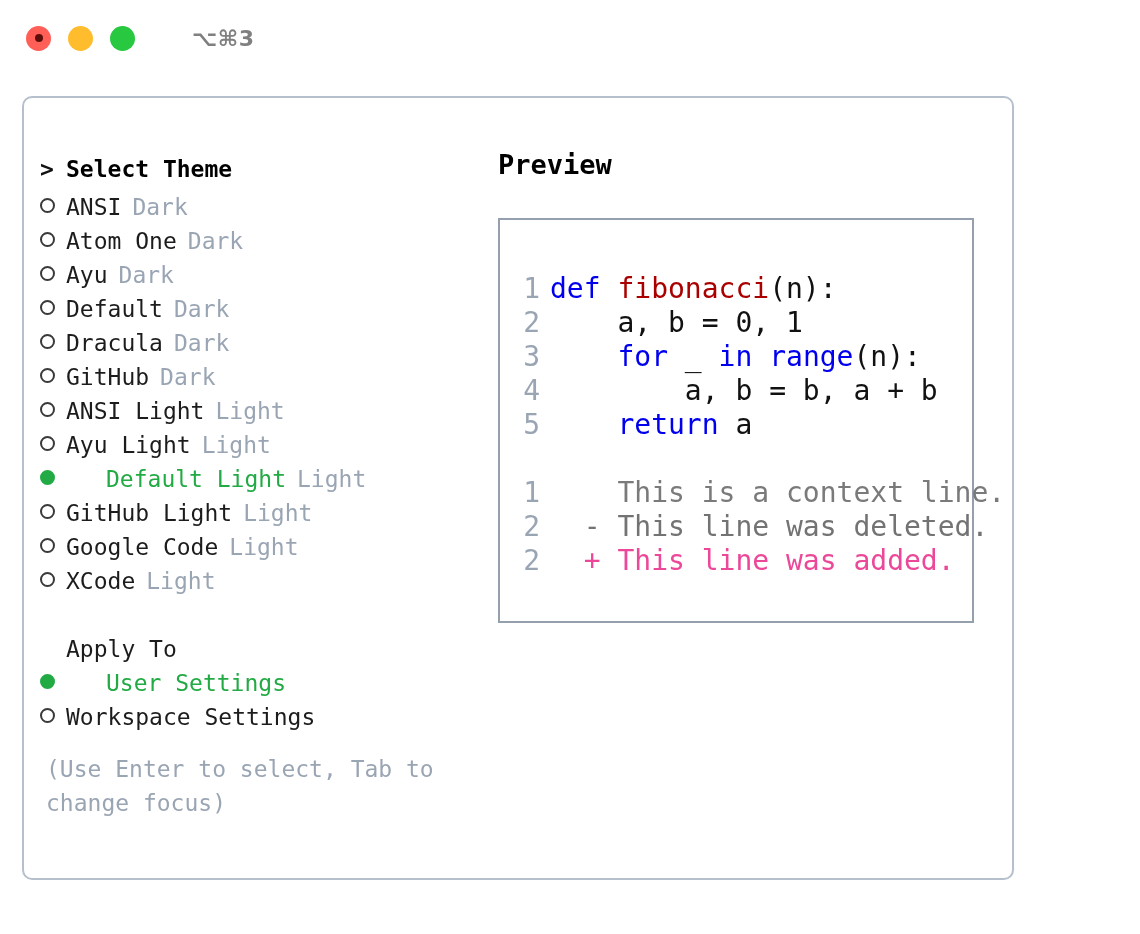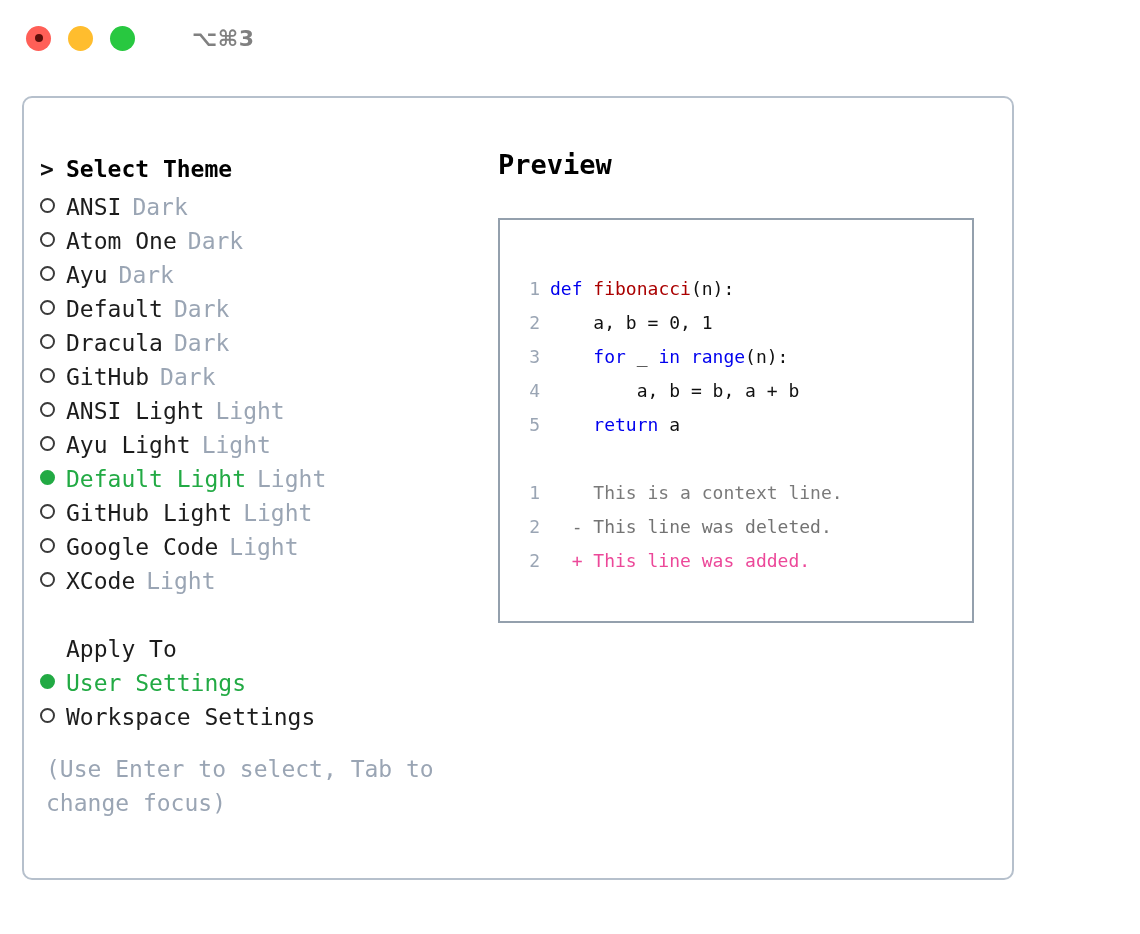--- a/index.html
+++ b/index.html
@@ -118,21 +118,21 @@
     border-radius: 50%;
     box-sizing: border-box;
     position: relative;
     top: -2px;
   }
   .dot-off { border: 2px solid #3a3a3a; background: transparent; }
   .dot-on  { background: #22aa44; border: 2px solid #22aa44; }
 
   .label { color: #1c1c1c; }
   .label.bold { font-weight: bold; color: #000000; }
-  .label.sel  { color: #22aa44; }
+  .label.sel  { color: #22aa44; margin-left: 40px; }
   .tag {
     color: #9aa5b4;
     margin-left: 11px;
   }
 
   .heading-row { height: 42px; line-height: 42px; }
   .spacer-row  { height: 34px; }
 
   .hint {
     margin-top: 18px;
@@ -158,21 +158,21 @@
   }
   .preview-box {
     width: 476px;
     height: 405px;
     box-sizing: border-box;
     border: 2px solid #94a0ad;
     background: #ffffff;
     padding: 52px 0 0 16px;
   }
   .code-line {
-    font-size: 18px;
+    font-size: 28px;
     line-height: 34px;
     white-space: pre;
     color: #111111;
   }
   .lineno {
     display: inline-block;
     width: 24px;
     text-align: right;
     color: #9aa5b4;
     margin-right: 10px;

